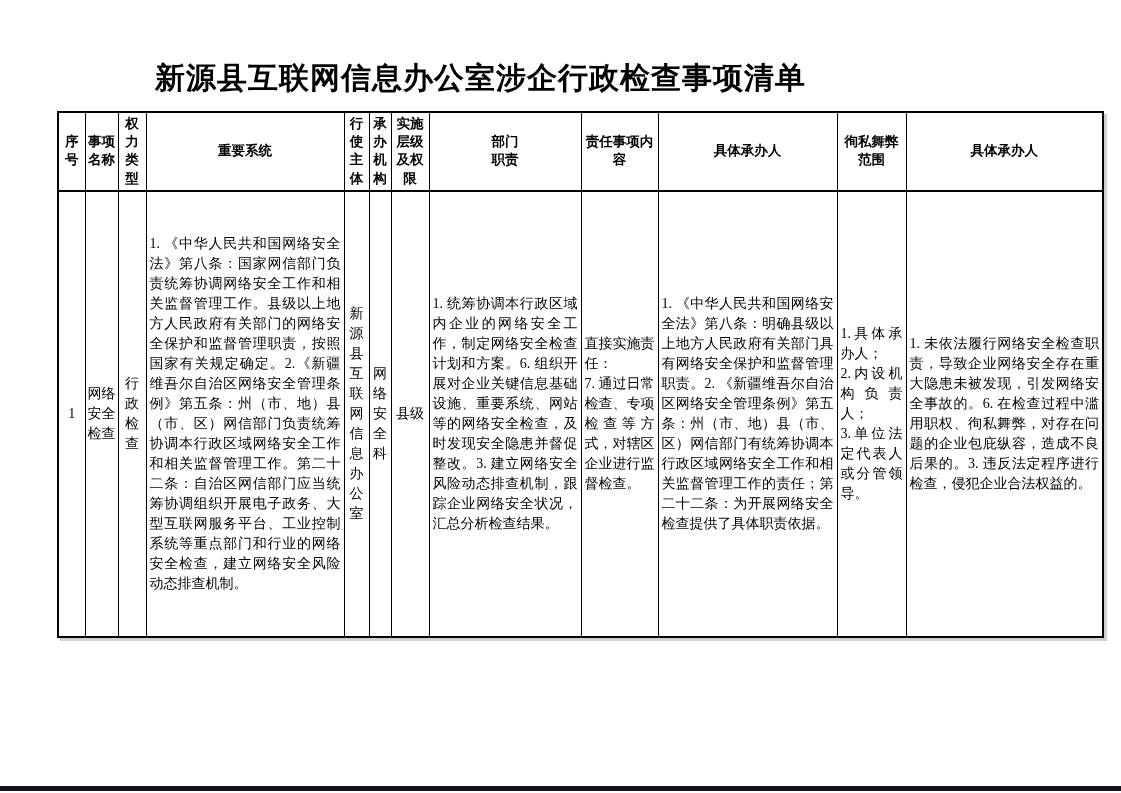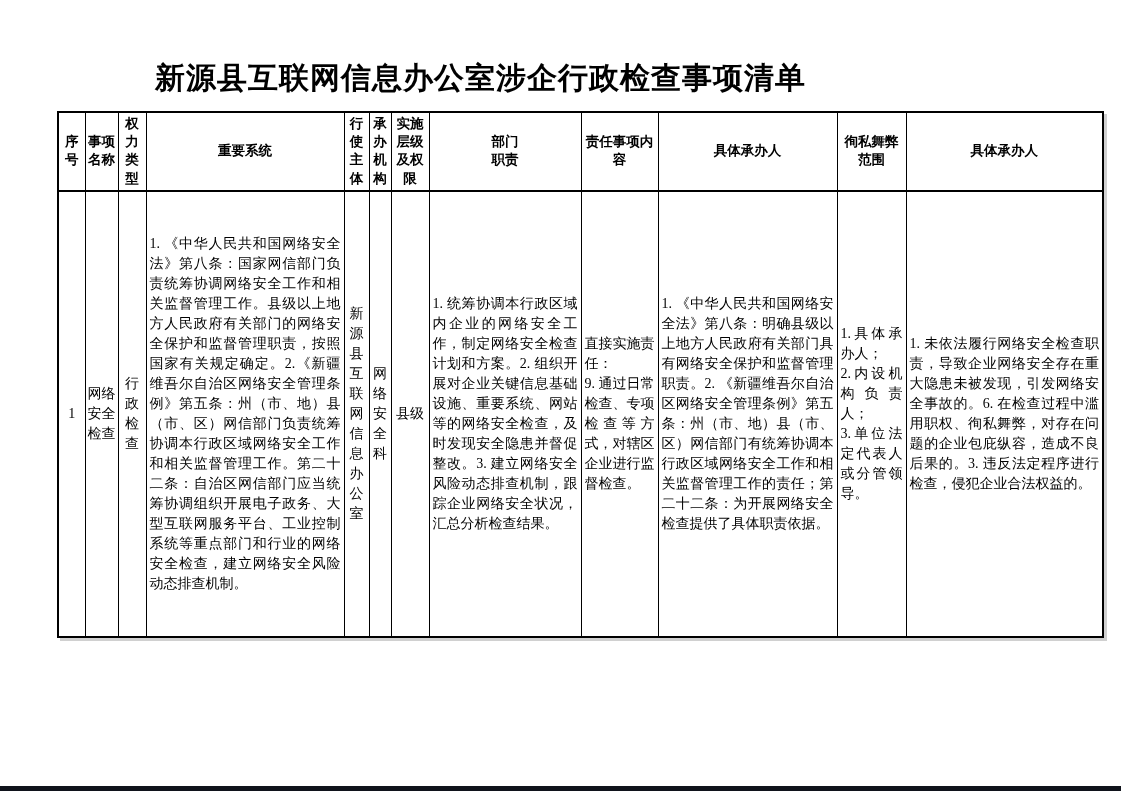--- a/index.html
+++ b/index.html
@@ -152,23 +152,23 @@
 息
 办
 公
 室</td>
       <td class="cell-vert">网
 络
 安
 全
 科</td>
       <td class="cell-center">县级</td>
-      <td class="cell-justify">1. 统筹协调本行政区域内企业的网络安全工作，制定网络安全检查计划和方案。2. 组织开展对企业关键信息基础设施、重要系统、网站等的网络安全检查，及时发现安全隐患并督促整改。3. 建立网络安全风险动态排查机制，跟踪企业网络安全状况，汇总分析检查结果。</td>
+      <td class="cell-justify">1. 统筹协调本行政区域内企业的网络安全工作，制定网络安全检查计划和方案。6. 组织开展对企业关键信息基础设施、重要系统、网站等的网络安全检查，及时发现安全隐患并督促整改。3. 建立网络安全风险动态排查机制，跟踪企业网络安全状况，汇总分析检查结果。</td>
       <td class="cell-justify">直接实施责任：
-9. 通过日常检查、专项检查等方式，对辖区企业进行监督检查。</td>
+7. 通过日常检查、专项检查等方式，对辖区企业进行监督检查。</td>
       <td class="cell-justify">1. 《中华人民共和国网络安全法》第八条：明确县级以上地方人民政府有关部门具有网络安全保护和监督管理职责。2. 《新疆维吾尔自治区网络安全管理条例》第五条：州（市、地）县（市、区）网信部门有统筹协调本行政区域网络安全工作和相关监督管理工作的责任；第二十二条：为开展网络安全检查提供了具体职责依据。</td>
       <td class="cell-justify">1.具体承办人；
 2.内设机构负责人；
 3.单位法定代表人或分管领导。</td>
       <td class="cell-justify">1. 未依法履行网络安全检查职责，导致企业网络安全存在重大隐患未被发现，引发网络安全事故的。6. 在检查过程中滥用职权、徇私舞弊，对存在问题的企业包庇纵容，造成不良后果的。3. 违反法定程序进行检查，侵犯企业合法权益的。</td>
     </tr>
   </tbody>
 </table>
 
 <div class="bottom-rule"></div>

